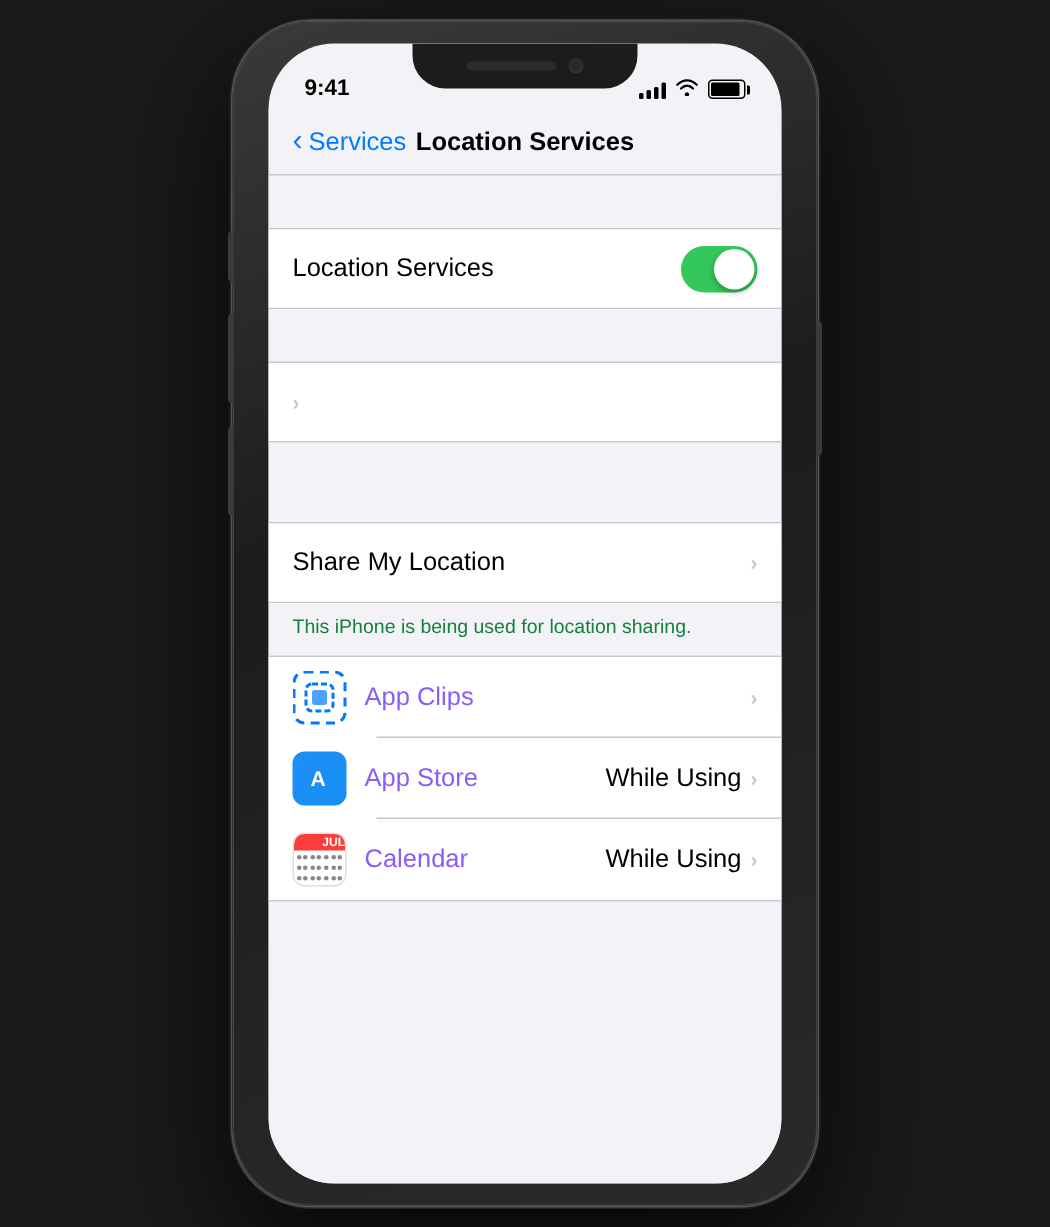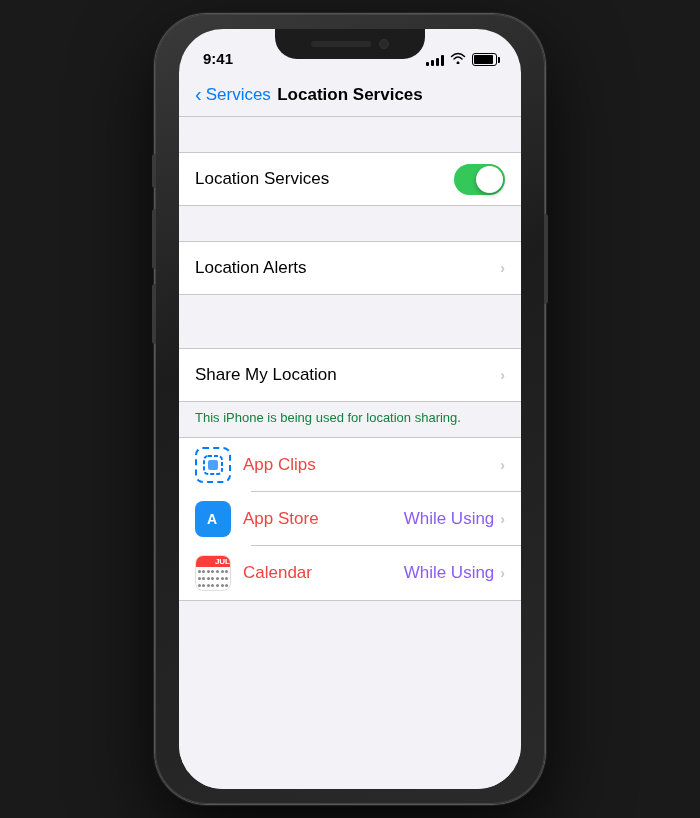--- a/index.html
+++ b/index.html
@@ -267,21 +267,21 @@
     }
 
     .list-row-label {
       flex: 1;
       font-size: 17px;
       color: #000;
     }
 
     .list-row-value {
       font-size: 17px;
-      color: #8b5cf6;
+      color: #000000;
       margin-right: 6px;
     }
 
     .chevron-right {
       color: #c8c8cc;
       font-size: 14px;
       font-weight: 600;
     }
 
     
@@ -409,21 +409,21 @@
       width: 3px;
       height: 3px;
       background: #888;
       border-radius: 50%;
       margin: auto;
     }
 
     .app-row-label {
       flex: 1;
       font-size: 17px;
-      color: #ef4444;
+      color: #8b5cf6;
     }
 
     
     .subtitle-text {
       font-size: 13px;
       color: #15803d;
       padding: 8px 16px 12px;
     }
   </style>
 </head>
@@ -480,21 +480,20 @@
           <span class="list-row-label">Location Services</span>
           <div class="toggle">
             <div class="toggle-knob"></div>
           </div>
         </div>
       </div>
 
       <div class="section-gap"></div>
       <div class="list-section">
         <div class="list-row">
-          <span class="list-row-label">Location Alerts</span>
           <span class="chevron-right">›</span>
         </div>
       </div>
 
 
       <div class="share-section">
         <div class="list-section">
           <div class="list-row">
             <span class="list-row-label">Share My Location</span>
             <span class="chevron-right">›</span>

